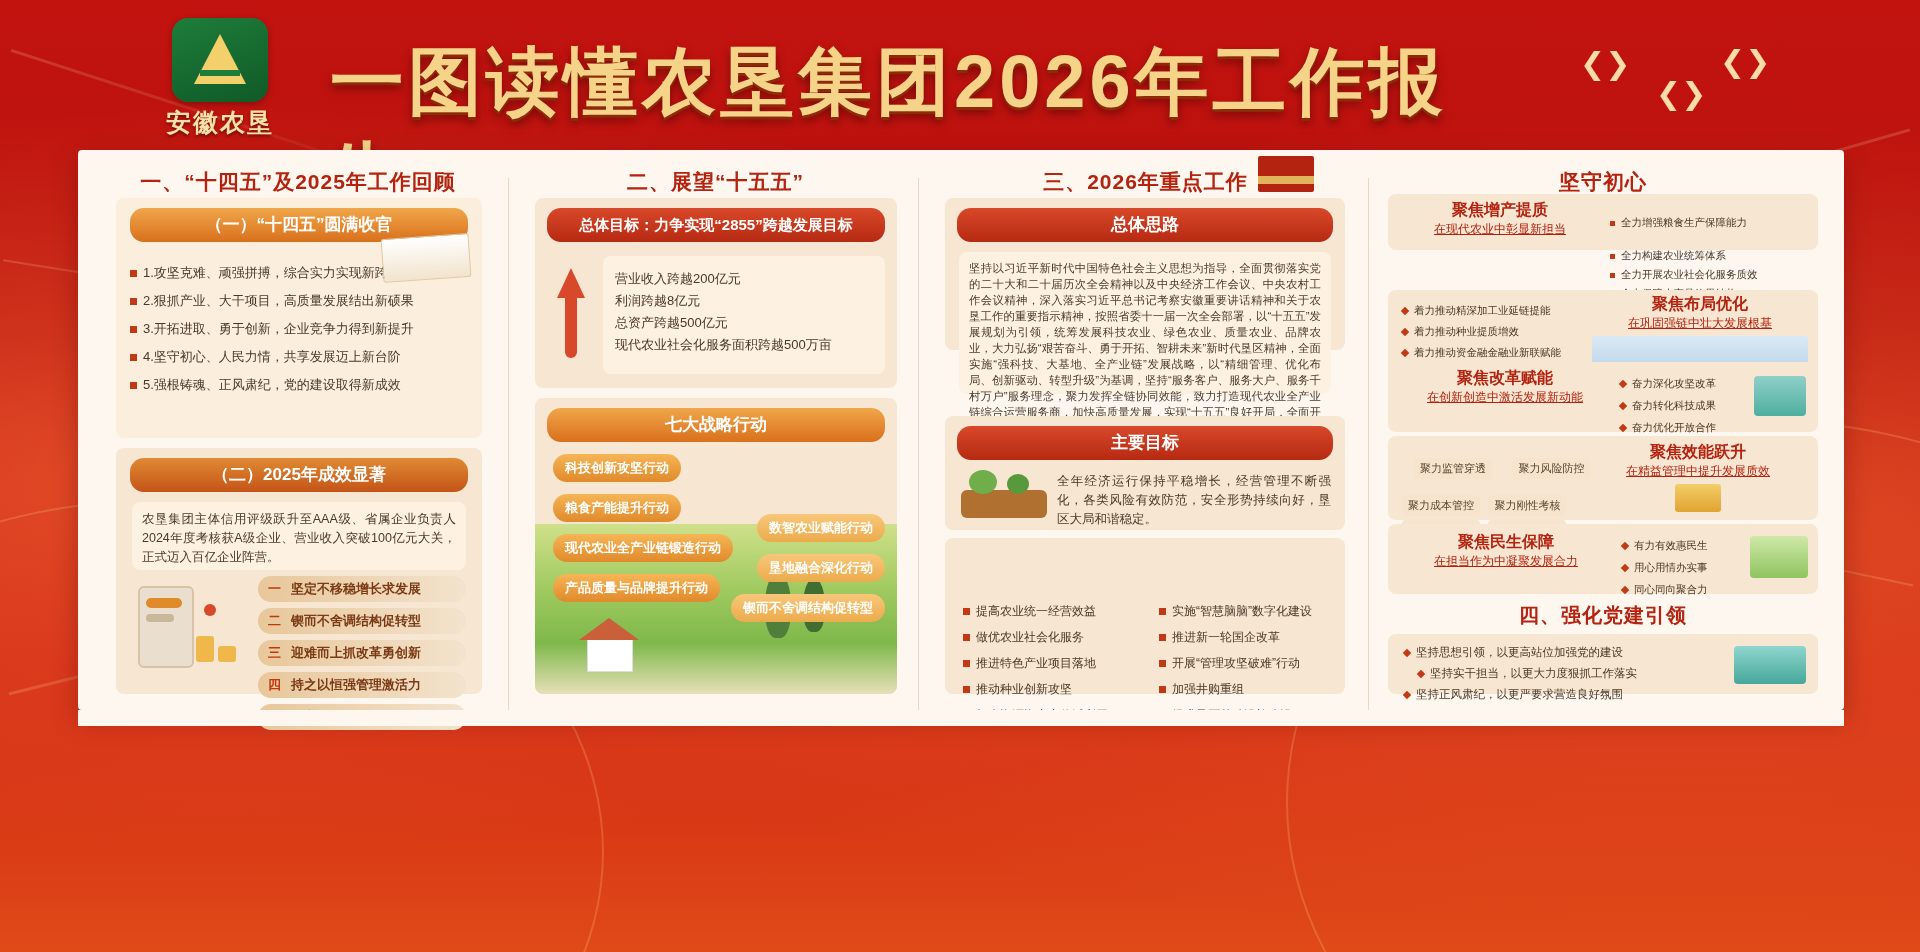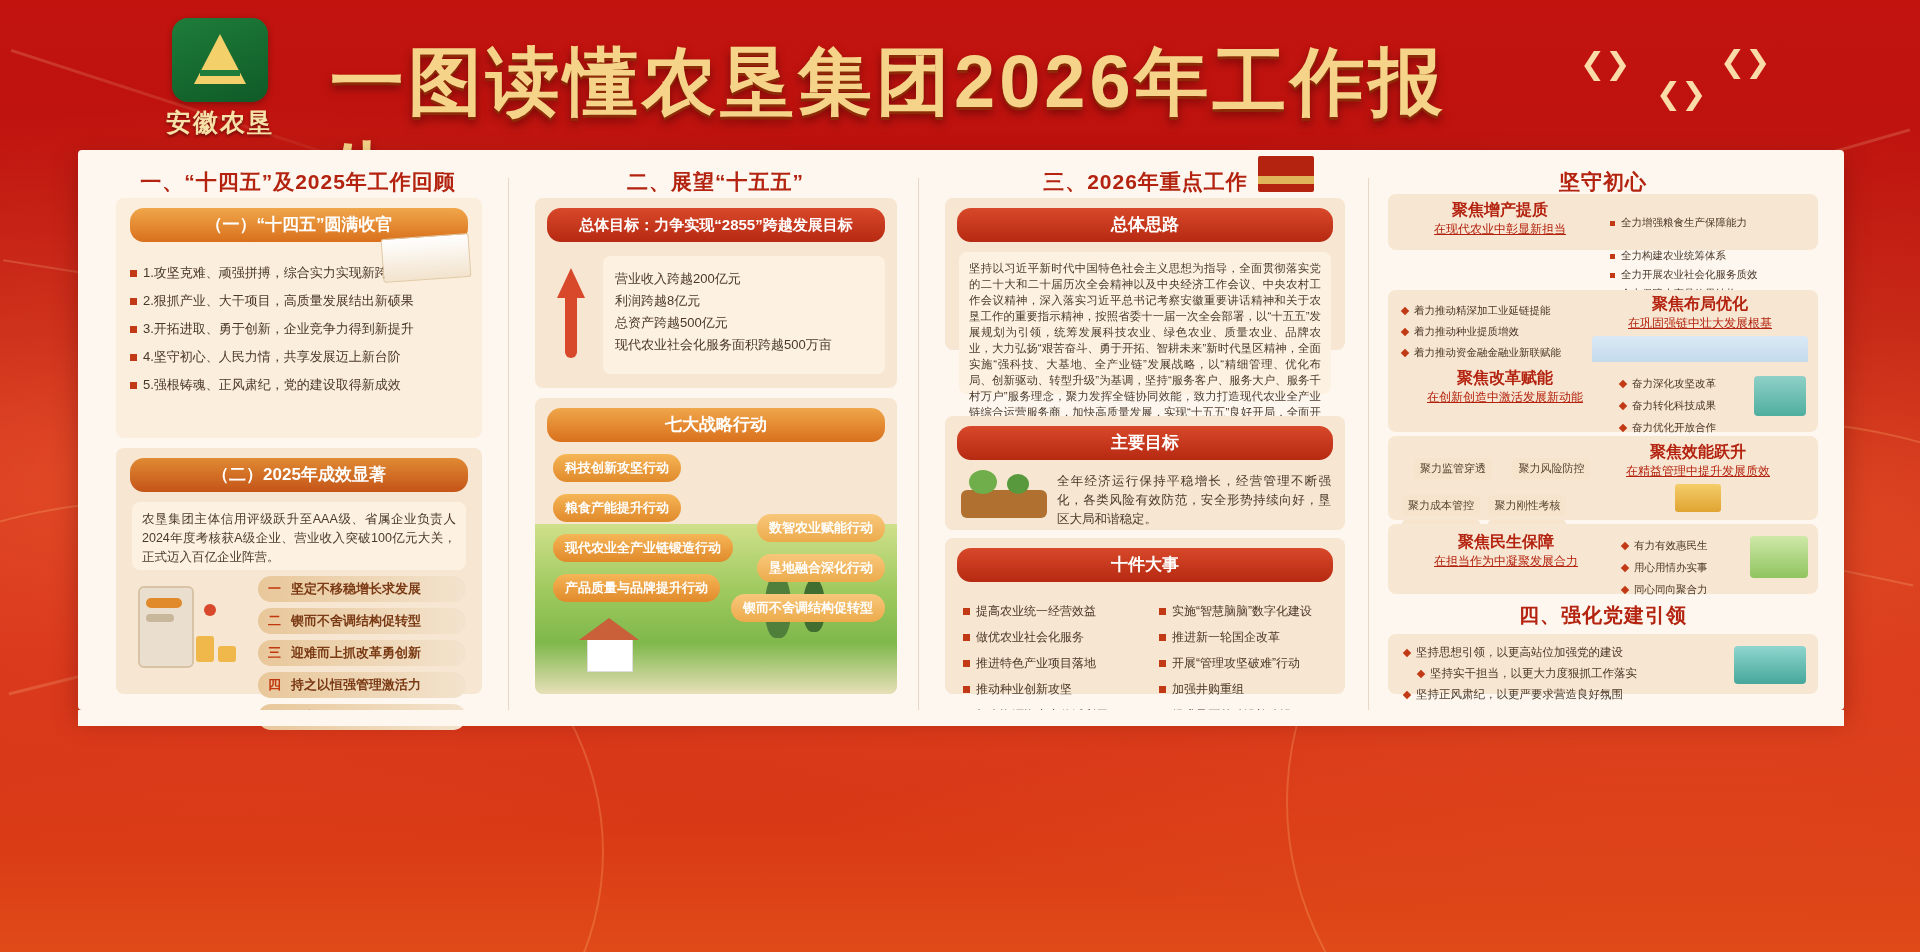--- a/index.html
+++ b/index.html
@@ -210,21 +210,20 @@
         <div class="ill" style="left:0;top:20px;width:86px;height:28px;background:#b0702f;"></div>
         <div class="ill" style="left:8px;top:0;width:28px;height:24px;background:#6fae4b;border-radius:50%;"></div>
         <div class="ill" style="left:46px;top:4px;width:22px;height:20px;background:#57993c;border-radius:50%;"></div>
       </div>
       <div style="position:absolute;left:112px;top:56px;width:274px;">
         <div class="para">全年经济运行保持平稳增长，经营管理不断强化，各类风险有效防范，安全形势持续向好，垦区大局和谐稳定。</div>
       </div>
     </div>
 
     <div class="card soft" style="position:absolute;left:12px;top:388px;width:400px;height:156px;">
-      <div class="bar red" style="margin:10px 12px 0 12px;">十件大事</div>
       <div style="position:absolute;left:18px;top:56px;width:190px;">
         <div class="li" style="margin:8px 0;font-size:12px;"><span class="bullet-sq"></span><span>提高农业统一经营效益</span></div>
         <div class="li" style="margin:8px 0;font-size:12px;"><span class="bullet-sq"></span><span>做优农业社会化服务</span></div>
         <div class="li" style="margin:8px 0;font-size:12px;"><span class="bullet-sq"></span><span>推进特色产业项目落地</span></div>
         <div class="li" style="margin:8px 0;font-size:12px;"><span class="bullet-sq"></span><span>推动种业创新攻坚</span></div>
         <div class="li" style="margin:8px 0;font-size:12px;"><span class="bullet-sq"></span><span>加大资源资产产值活利用</span></div>
       </div>
       <div style="position:absolute;left:214px;top:56px;width:180px;">
         <div class="li" style="margin:8px 0;font-size:12px;"><span class="bullet-sq"></span><span>实施“智慧脑脑”数字化建设</span></div>
         <div class="li" style="margin:8px 0;font-size:12px;"><span class="bullet-sq"></span><span>推进新一轮国企改革</span></div>

